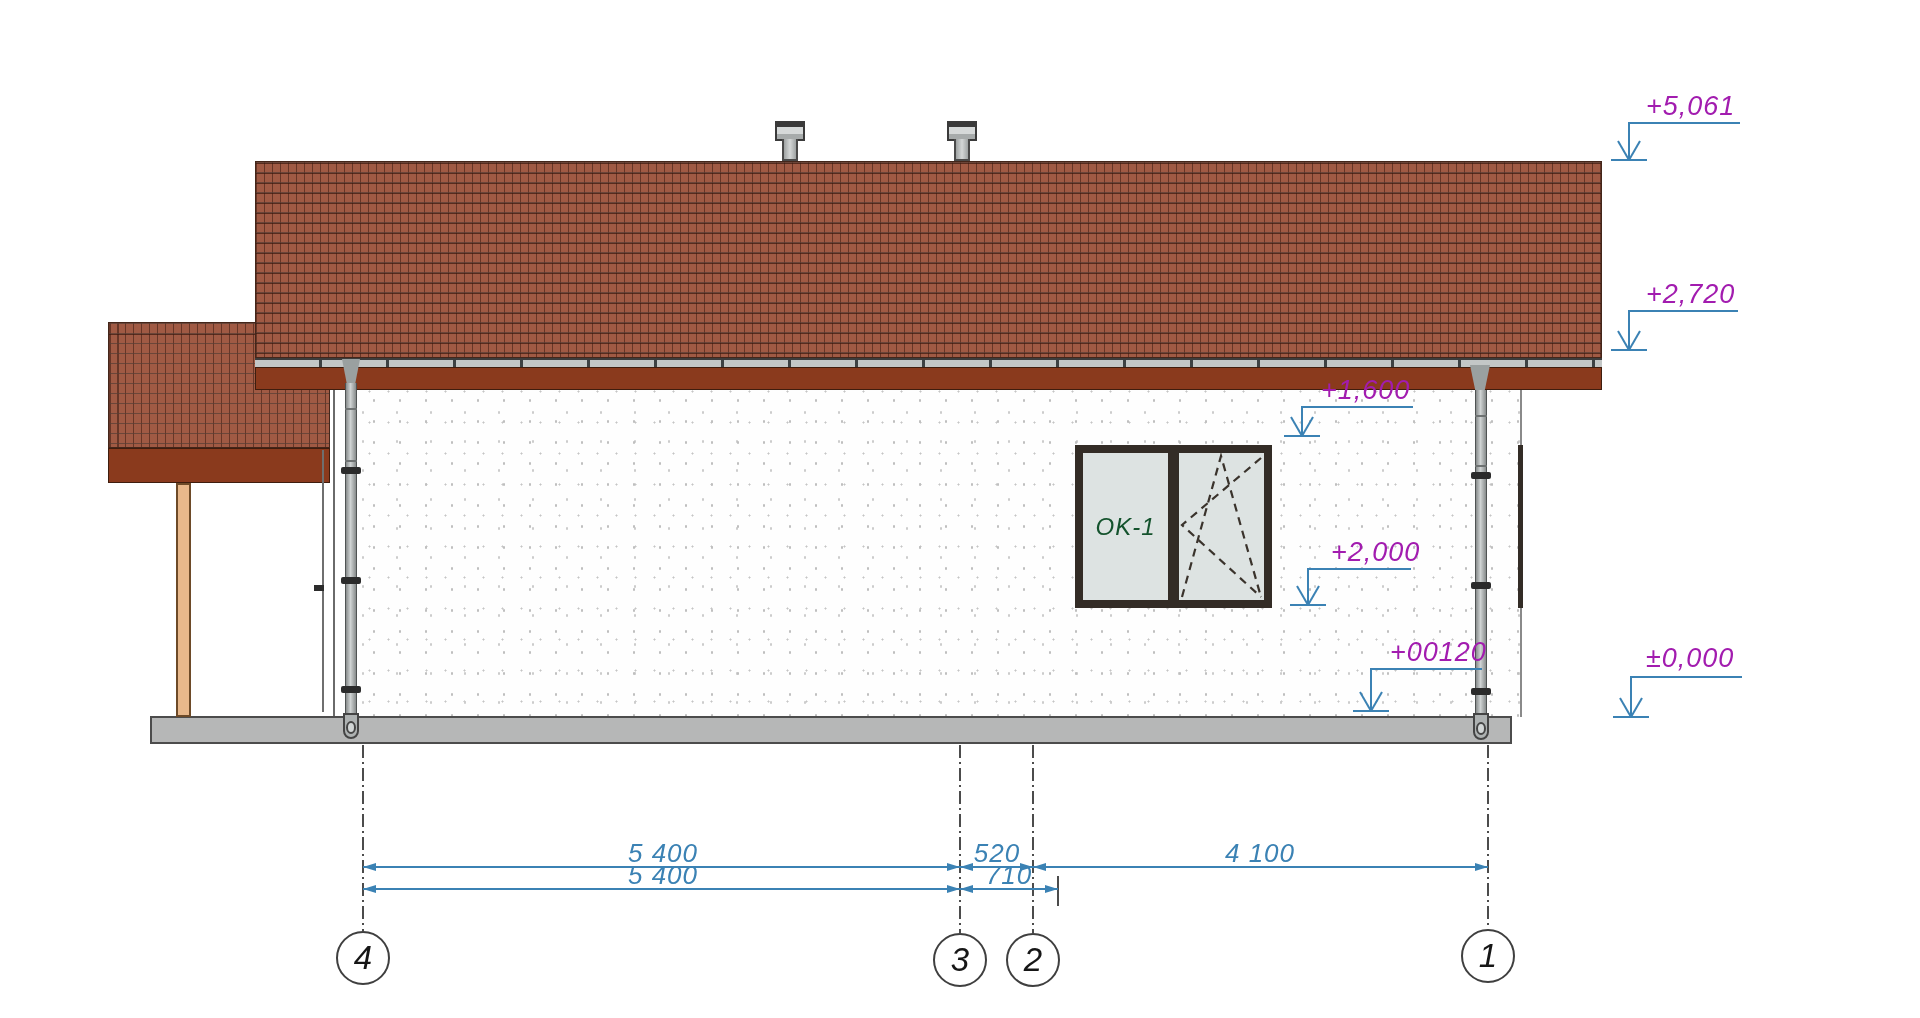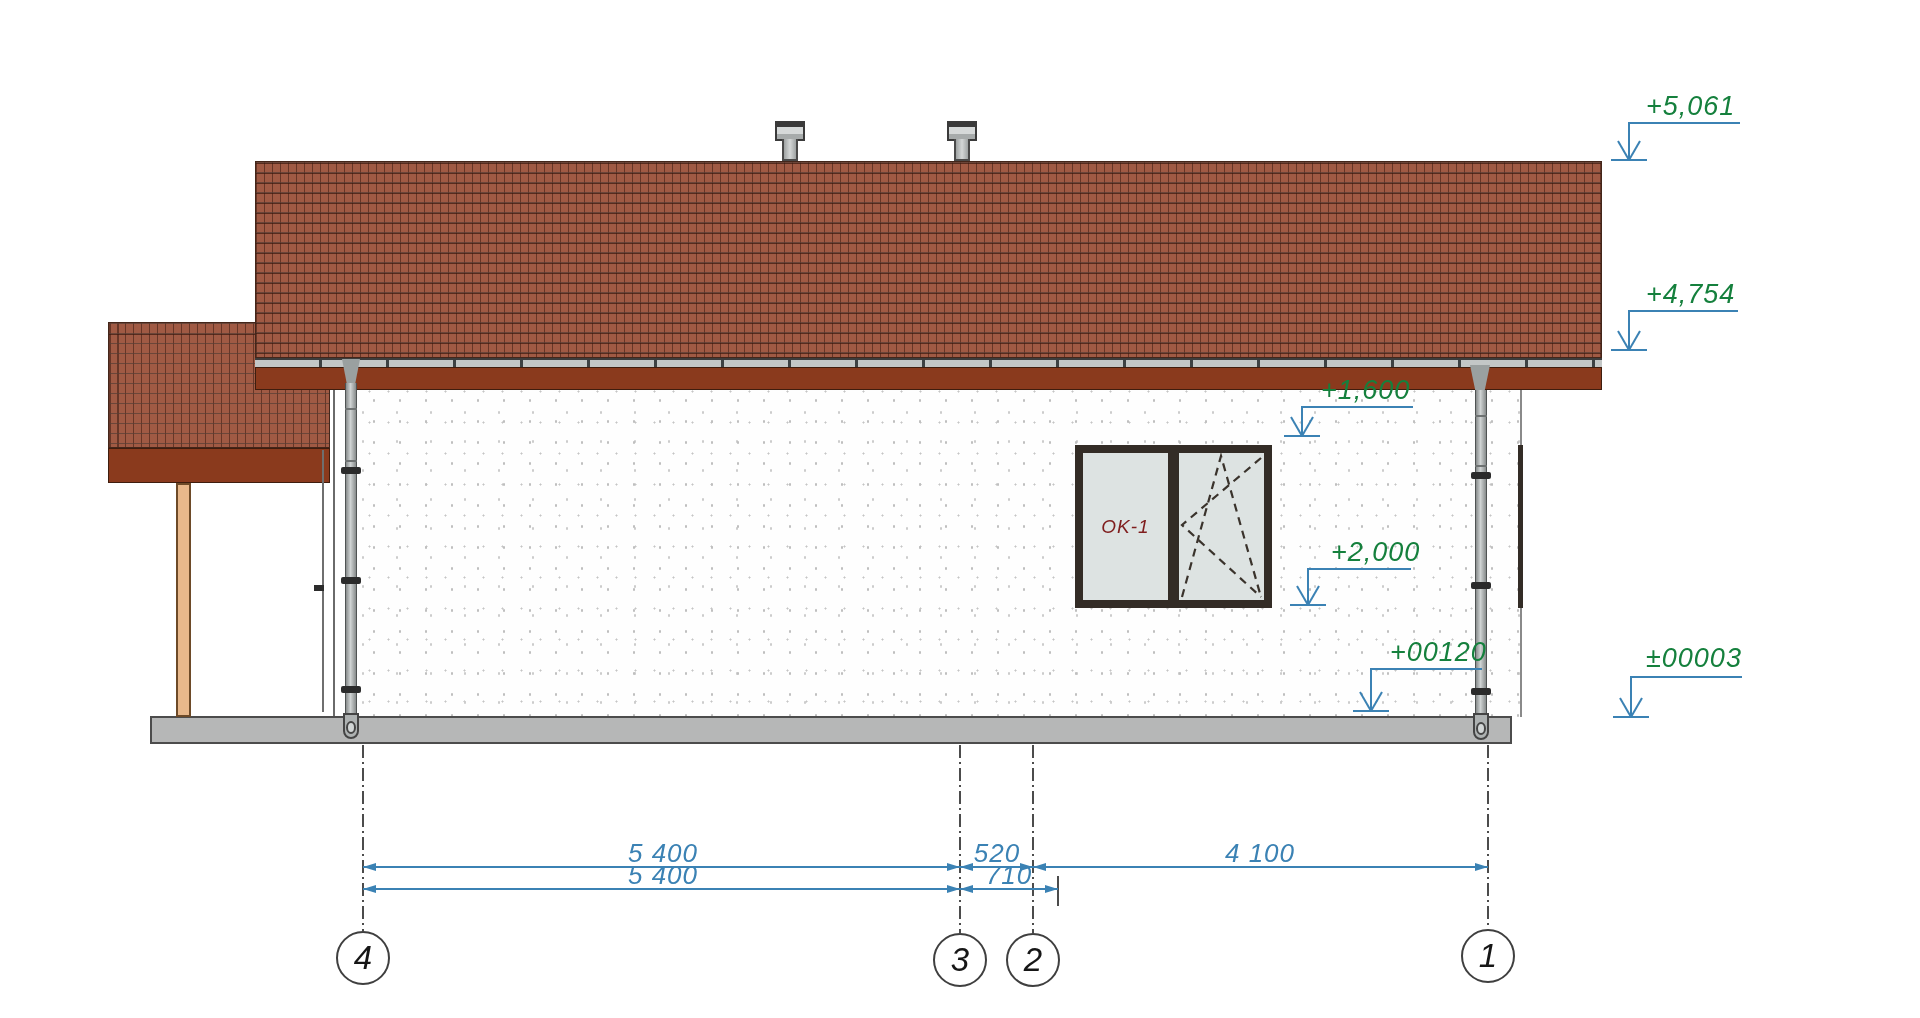--- a/index.html
+++ b/index.html
@@ -31,28 +31,28 @@
   .funnel{background:#9aa0a0;clip-path:polygon(0 0,100% 0,72% 100%,28% 100%);}
   .outlet{background:#aeb2b2;border:2px solid #454545;border-radius:0 0 9px 9px;box-sizing:border-box;}
   .outlet-eye{border:2px solid #454545;border-radius:50%;background:#d2d6d6;box-sizing:border-box;}
   .ventcap{border:2px solid #3a3a3a;border-top:6px solid #3a3a3a;box-sizing:border-box;
            background:linear-gradient(to bottom,#d6d9d9 0 55%,#a7abab 55%);width:30px;height:20px;}
   .ventneck{background:linear-gradient(to right,#9fa3a3,#d4d7d7 50%,#9fa3a3);
             border:2px solid #4a4a4a;border-top:none;box-sizing:border-box;width:16px;height:22px;}
   
   .winframe{border:8px solid #332c26;background:#dde3e2;box-sizing:border-box;}
   .mullion{background:#332c26;}
-  .winlabel{color:#7f1d1d;font-style:italic;font-size:19px;letter-spacing:1px;}
+  .winlabel{color:#14532d;font-style:italic;font-size:24px;letter-spacing:1px;}
   .wedge{background:#332c26;}
   
   .bl{background:#3b82b4;}
   .dimline{height:2px;background:#3b82b4;}
   .dimtxt{color:#3b82b4;font-style:italic;font-size:26px;font-weight:500;text-align:center;
           letter-spacing:1px;line-height:1;white-space:nowrap;}
-  .elev .txt{color:#15803d;font-style:italic;font-size:27px;font-weight:500;letter-spacing:1px;
+  .elev .txt{color:#a21caf;font-style:italic;font-size:27px;font-weight:500;letter-spacing:1px;
              white-space:nowrap;line-height:1.05;}
   .arm{width:2px;background:#3b82b4;transform-origin:bottom center;}
   .ar{width:0;height:0;border-top:4px solid transparent;border-bottom:4px solid transparent;}
   .ar.r{border-left:13px solid #3b82b4;}
   .ar.l{border-right:13px solid #3b82b4;}
   
   .axis{width:2px;background:repeating-linear-gradient(to bottom,#4c4c4c 0 13px,transparent 13px 17px,#4c4c4c 17px 19px,transparent 19px 23px);}
   .ext{width:2px;background:#4c4c4c;}
   .bubble{width:54px;height:54px;border:2.5px solid #3f3f3f;border-radius:50%;background:#fff;
           display:flex;align-items:center;justify-content:center;font-size:33px;font-style:italic;
@@ -130,21 +130,21 @@
   <div class="abs elev" style="left:1628px;top:92px;z-index:8">
     <div class="abs txt" style="left:18px;top:0">+5,061</div>
     <div class="abs bl" style="left:0;top:30px;width:112px;height:2px"></div>
     <div class="abs bl" style="left:0;top:30px;width:2px;height:38px"></div>
     <div class="abs arm" style="left:0;top:46px;height:22px;transform:rotate(30deg)"></div>
     <div class="abs arm" style="left:0;top:46px;height:22px;transform:rotate(-30deg)"></div>
     <div class="abs bl" style="left:-17px;top:67px;width:36px;height:2px"></div>
   </div>
 
   <div class="abs elev" style="left:1628px;top:280px;z-index:8">
-    <div class="abs txt" style="left:18px;top:0">+4,754</div>
+    <div class="abs txt" style="left:18px;top:0">+2,720</div>
     <div class="abs bl" style="left:0;top:30px;width:110px;height:2px"></div>
     <div class="abs bl" style="left:0;top:30px;width:2px;height:40px"></div>
     <div class="abs arm" style="left:0;top:48px;height:22px;transform:rotate(30deg)"></div>
     <div class="abs arm" style="left:0;top:48px;height:22px;transform:rotate(-30deg)"></div>
     <div class="abs bl" style="left:-17px;top:69px;width:36px;height:2px"></div>
   </div>
 
   <div class="abs elev" style="left:1301px;top:376px;z-index:8">
     <div class="abs txt" style="left:20px;top:0">+1,600</div>
     <div class="abs bl" style="left:0;top:30px;width:112px;height:2px"></div>
@@ -166,21 +166,21 @@
   <div class="abs elev" style="left:1370px;top:638px;z-index:8">
     <div class="abs txt" style="left:20px;top:0">+00120</div>
     <div class="abs bl" style="left:0;top:30px;width:112px;height:2px"></div>
     <div class="abs bl" style="left:0;top:30px;width:2px;height:43px"></div>
     <div class="abs arm" style="left:0;top:51px;height:22px;transform:rotate(30deg)"></div>
     <div class="abs arm" style="left:0;top:51px;height:22px;transform:rotate(-30deg)"></div>
     <div class="abs bl" style="left:-17px;top:72px;width:36px;height:2px"></div>
   </div>
 
   <div class="abs elev" style="left:1630px;top:644px;z-index:8">
-    <div class="abs txt" style="left:16px;top:0">±00003</div>
+    <div class="abs txt" style="left:16px;top:0">±0,000</div>
     <div class="abs bl" style="left:0;top:32px;width:112px;height:2px"></div>
     <div class="abs bl" style="left:0;top:32px;width:2px;height:41px"></div>
     <div class="abs arm" style="left:0;top:51px;height:22px;transform:rotate(30deg)"></div>
     <div class="abs arm" style="left:0;top:51px;height:22px;transform:rotate(-30deg)"></div>
     <div class="abs bl" style="left:-17px;top:72px;width:36px;height:2px"></div>
   </div>
 
   <div class="abs dimline" style="left:363px;top:866px;width:1125px;z-index:8"></div>
   <div class="abs dimline" style="left:363px;top:888px;width:695px;z-index:8"></div>
 

